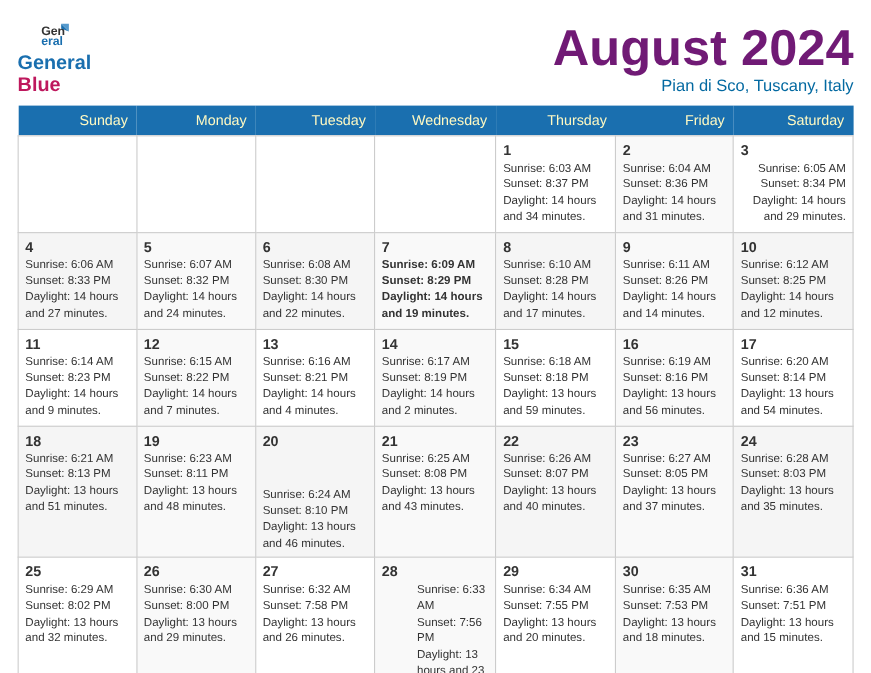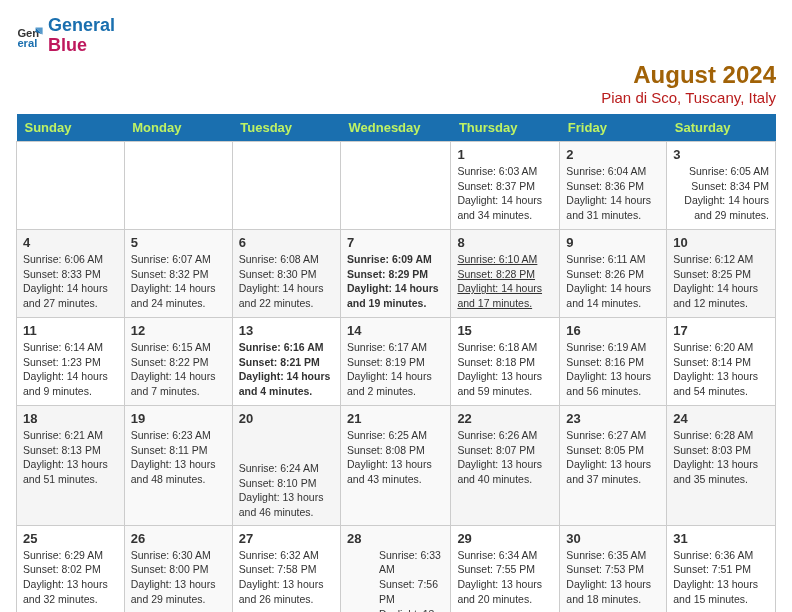--- a/index.html
+++ b/index.html
@@ -13,60 +13,60 @@
     .header {
       display: flex;
       justify-content: space-between;
       align-items: flex-start;
       margin-bottom: 8px;
     }
     .logo {
       display: flex;
       align-items: center;
       gap: 4px;
+      flex-direction: column;
     }
     .logo-text {
       font-size: 18px;
       font-weight: bold;
       color: #333;
       line-height: 1.1;
     }
     .logo-text span {
       color: #1a6faf;
       text-align: center;
     }
     .logo-icon {
       width: 28px;
       height: 28px;
     }
     .title-area {
       text-align: right;
     }
     .month-title {
-      font-size: 24px;
+      font-size: 46px;
       font-weight: bold;
-      color: #a16207;
-      margin-top: 45px;
+      color: #701a75;
     }
     .location {
       font-size: 15px;
-      color: #b91c1c;
+      color: #0369a1;
     }
     table {
       width: 100%;
       border-collapse: collapse;
       font-size: 11px;
     }
     thead tr th {
       background-color: #1a6faf;
-      color: #bef264;
-      text-align: left;
+      color: #fef9c3;
+      text-align: right;
       padding: 6px 8px;
       font-size: 13px;
-      font-weight: bold;
+      font-weight: normal;
     }
     tbody tr td {
       border: 1px solid #ccc;
       vertical-align: top;
       padding: 5px 6px;
       width: 113px;
       min-height: 80px;
       height: 88px;
       background: #fff;
     }
@@ -175,53 +175,53 @@
 Daylight: 14 hours and 22 minutes.</div>
         </td>
         <td>
           <div class="day-num">7</div>
           <div class="day-info" style="white-space: pre-line; font-weight: bold;">Sunrise: 6:09 AM
 Sunset: 8:29 PM
 Daylight: 14 hours and 19 minutes.</div>
         </td>
         <td>
           <div class="day-num">8</div>
-          <div class="day-info" style="white-space: pre-line; text-decoration: underline;">Sunrise: 6:10 AM
+          <div class="day-info" style="white-space: pre-line;">Sunrise: 6:10 AM
 Sunset: 8:28 PM
 Daylight: 14 hours and 17 minutes.</div>
         </td>
         <td>
           <div class="day-num">9</div>
           <div class="day-info" style="white-space: pre-line;">Sunrise: 6:11 AM
 Sunset: 8:26 PM
 Daylight: 14 hours and 14 minutes.</div>
         </td>
         <td>
           <div class="day-num">10</div>
           <div class="day-info" style="white-space: pre-line;">Sunrise: 6:12 AM
 Sunset: 8:25 PM
 Daylight: 14 hours and 12 minutes.</div>
         </td>
       </tr>
       <tr>
         <td>
           <div class="day-num">11</div>
           <div class="day-info" style="white-space: pre-line;">Sunrise: 6:14 AM
-Sunset: 1:23 PM
+Sunset: 8:23 PM
 Daylight: 14 hours and 9 minutes.</div>
         </td>
         <td>
           <div class="day-num">12</div>
           <div class="day-info" style="white-space: pre-line;">Sunrise: 6:15 AM
 Sunset: 8:22 PM
 Daylight: 14 hours and 7 minutes.</div>
         </td>
         <td>
           <div class="day-num">13</div>
-          <div class="day-info" style="white-space: pre-line; font-weight: bold;">Sunrise: 6:16 AM
+          <div class="day-info" style="white-space: pre-line;">Sunrise: 6:16 AM
 Sunset: 8:21 PM
 Daylight: 14 hours and 4 minutes.</div>
         </td>
         <td>
           <div class="day-num">14</div>
           <div class="day-info" style="white-space: pre-line;">Sunrise: 6:17 AM
 Sunset: 8:19 PM
 Daylight: 14 hours and 2 minutes.</div>
         </td>
         <td>

